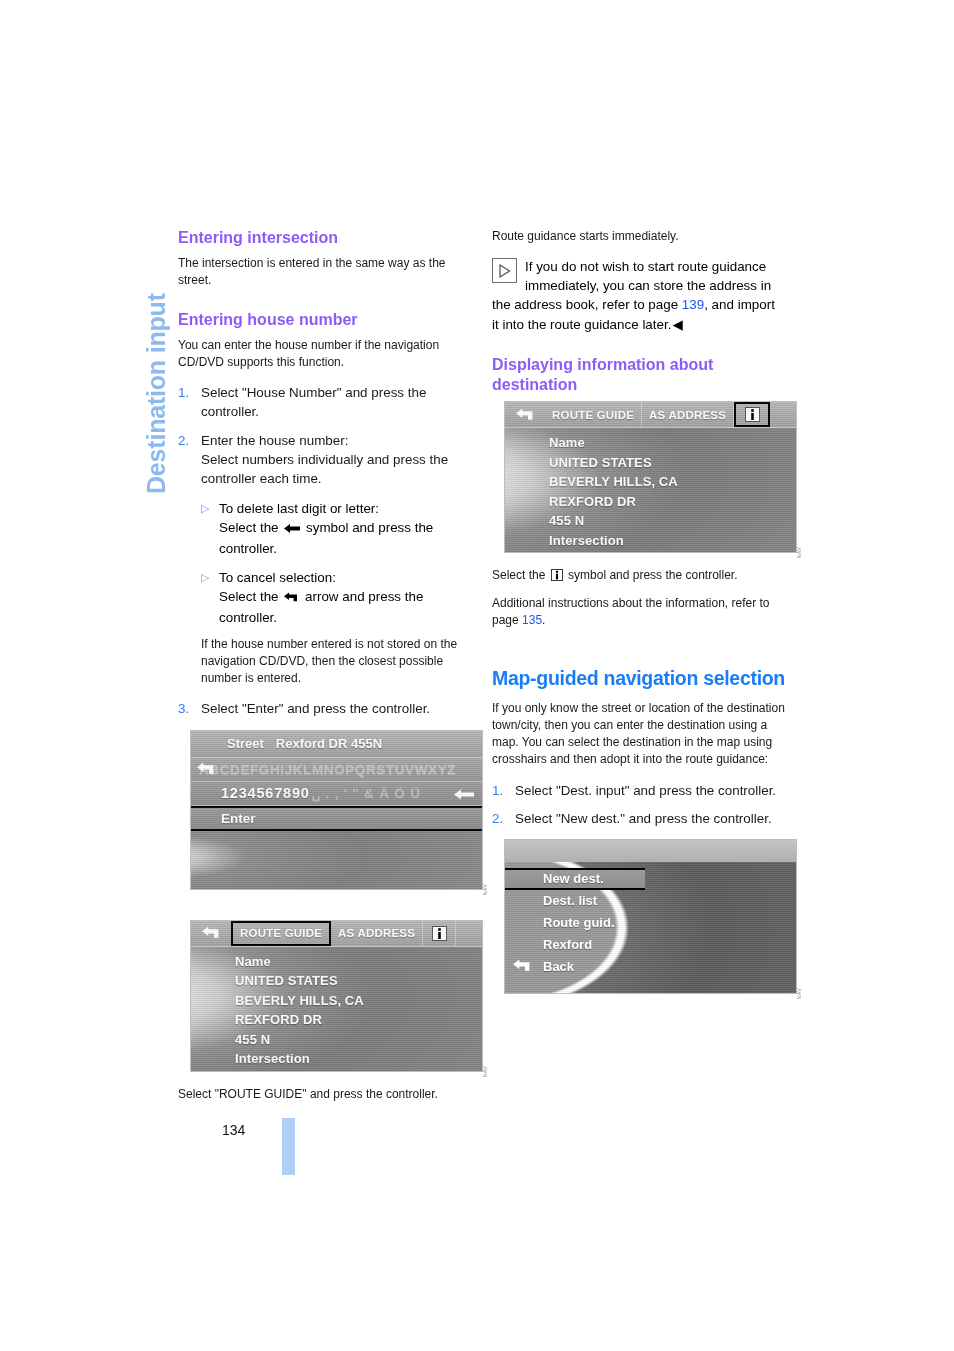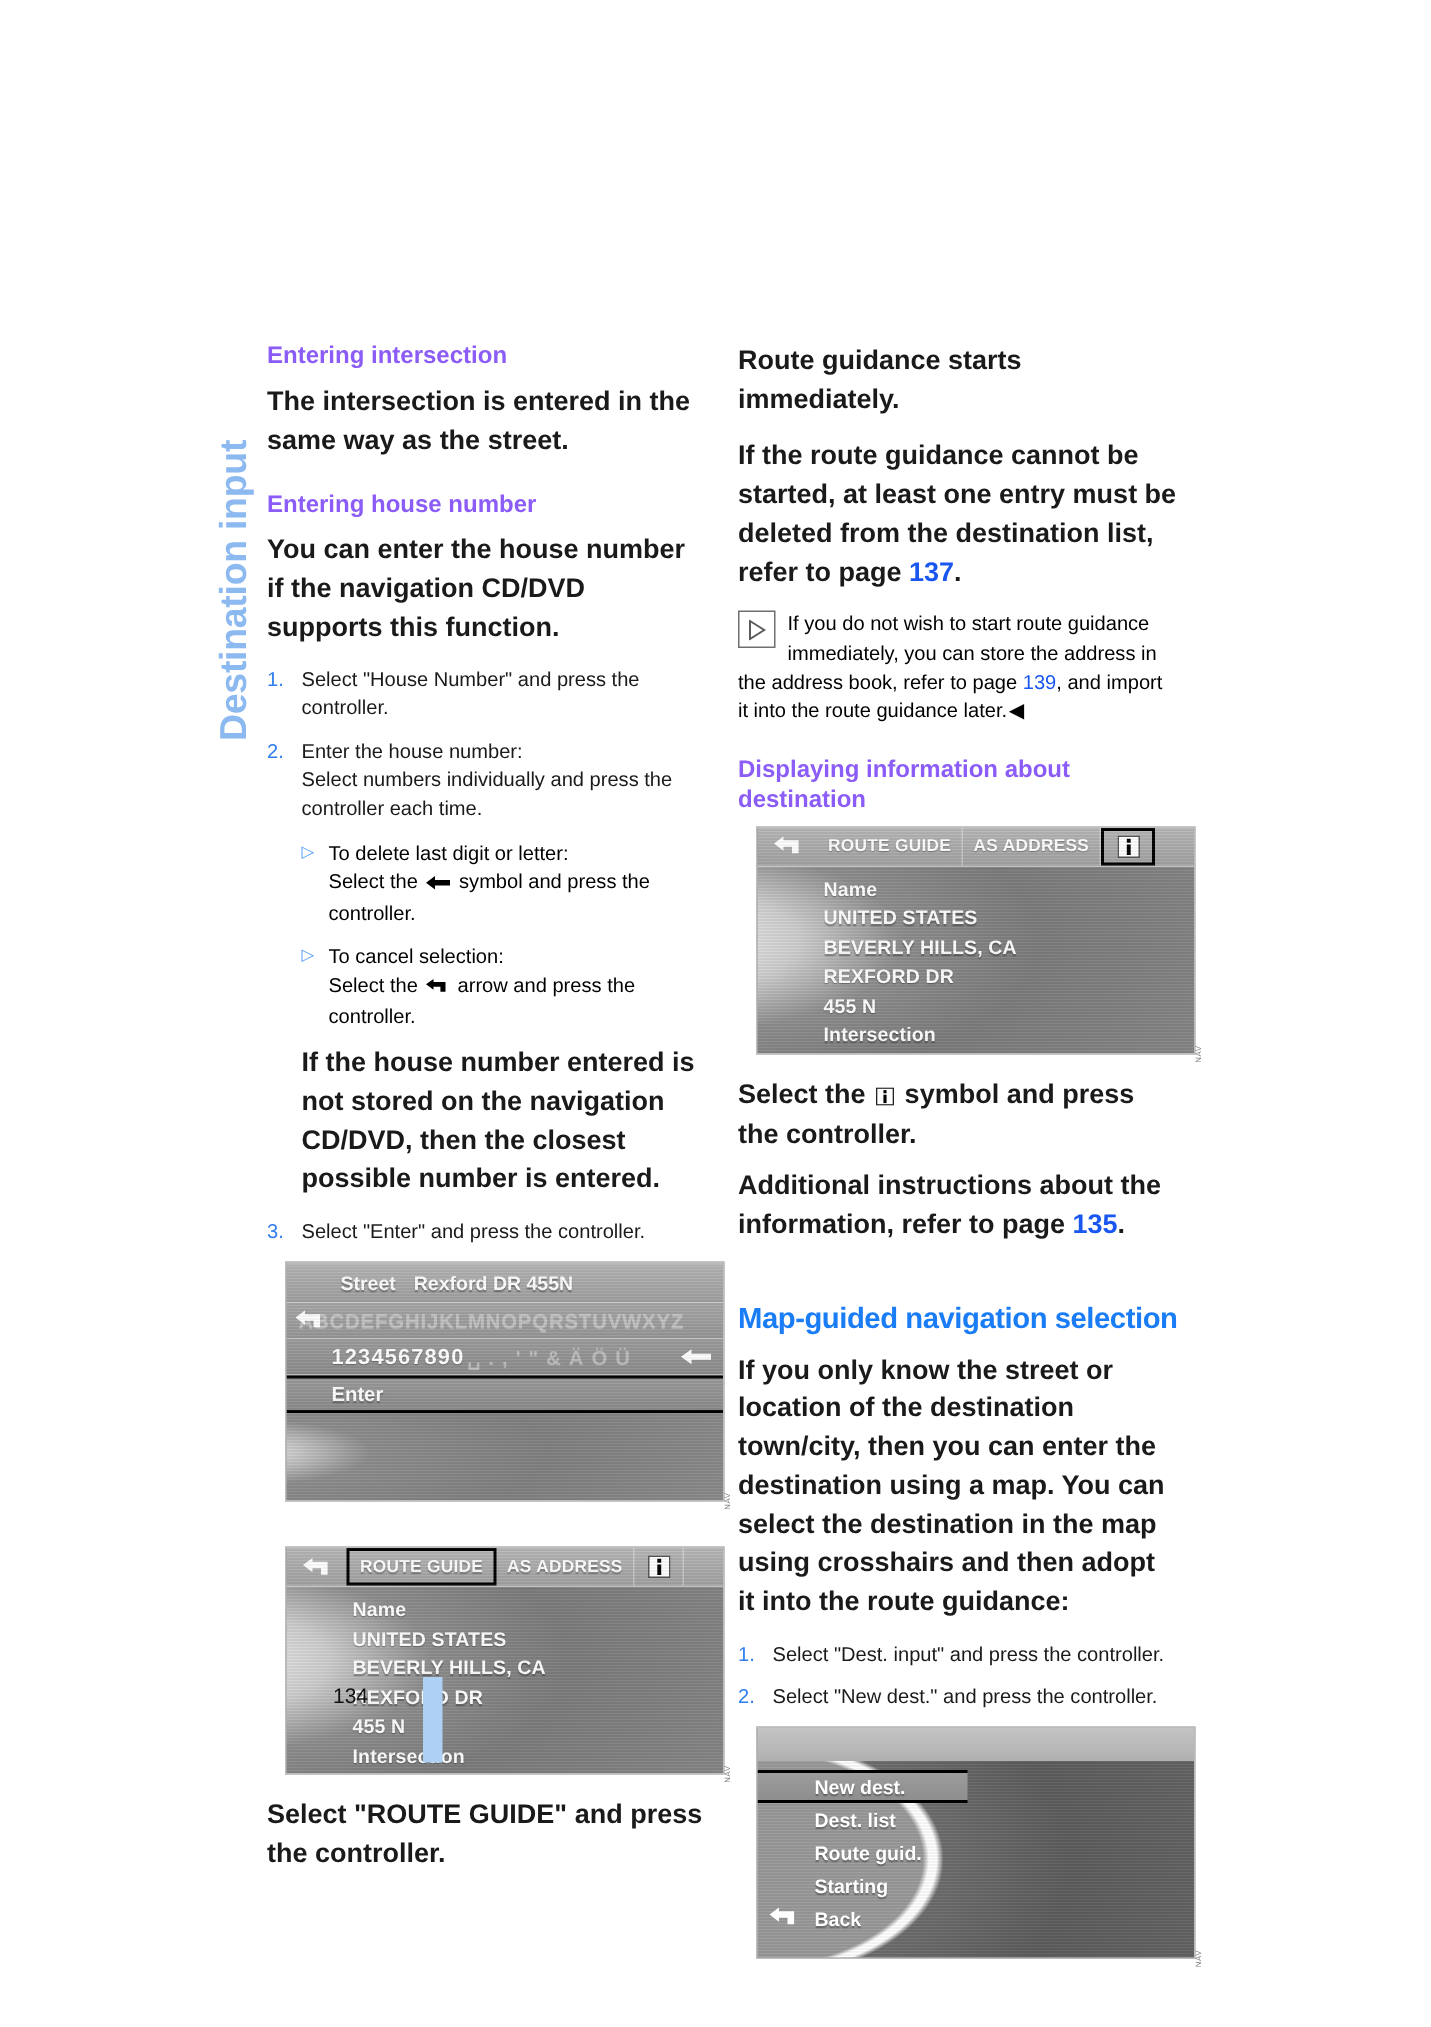--- a/index.html
+++ b/index.html
@@ -63,25 +63,24 @@
   }
   h2.main {
     font-size: 19.5px;
     font-weight: bold;
     color: #1a7df5;
     margin: 0 0 10px 0;
     line-height: 1.18;
     letter-spacing: -0.3px;
   }
   p.body {
-    font-size: 18px;
+    font-size: 12px;
     line-height: 1.43;
     margin: 0 0 12px 0;
     color: #1a1a1a;
-    font-weight: bold;
   }
   p.tight { margin-bottom: 8px; }
   .gap-sm { height: 9px; }
   .gap-md { height: 16px; }
   .gap-lg { height: 26px; }
 
   .pageref { color: #1a56f0; }
 
   
   .olist { margin: 0 0 11px 0; }
@@ -540,23 +539,20 @@
       <div class="imgcode outside">NAV</div>
     </div>
 
     <p class="body">Select "ROUTE GUIDE" and press the controller.</p>
   </div>
 
   <div class="col col-right">
 
     <p class="body">Route guidance starts immediately.</p>
 
-    <p class="body">
-      <span>If the route guidance cannot be started, at least one entry must be deleted from the destination list, refer to page </span><span class="pageref">137</span><span>.</span>
-    </p>
 
     <div class="note">
       <span class="note-badge">
         <svg width="13" height="14" viewBox="0 0 13 14">
             <path d="M2 1 L11.5 7 L2 13 Z" fill="none" stroke="#5a5a5a" stroke-width="1.3"></path>
           </svg>
       </span>
       <span>If you do not wish to start route guidance immediately, you can store the address in the address book, refer to page </span><span class="pageref">139</span><span>, and import it into the route guidance later.</span><span class="note-end">◀</span>
     </div>
 
@@ -643,21 +639,21 @@
             <div class="menu-row sel">
               <span>New dest.</span>
             </div>
             <div class="menu-row">
               <span>Dest. list</span>
             </div>
             <div class="menu-row">
               <span>Route guid.</span>
             </div>
             <div class="menu-row">
-              <span>Starting</span>
+              <span>Rexford</span>
             </div>
             <div class="menu-row">
               <span class="row-icon">
                 <svg width="19" height="14" viewBox="0 0 19 14">
                   <path d="M0 5.3 L6.3 0.6 L6.3 3.2 L16.4 3.2 L16.4 11.8 L12 11.8 L12 7.5 L6.3 7.5 L6.3 10.1 Z" fill="#fff"></path>
                 </svg>
               </span>
               <span>Back</span>
             </div>
           </div>

